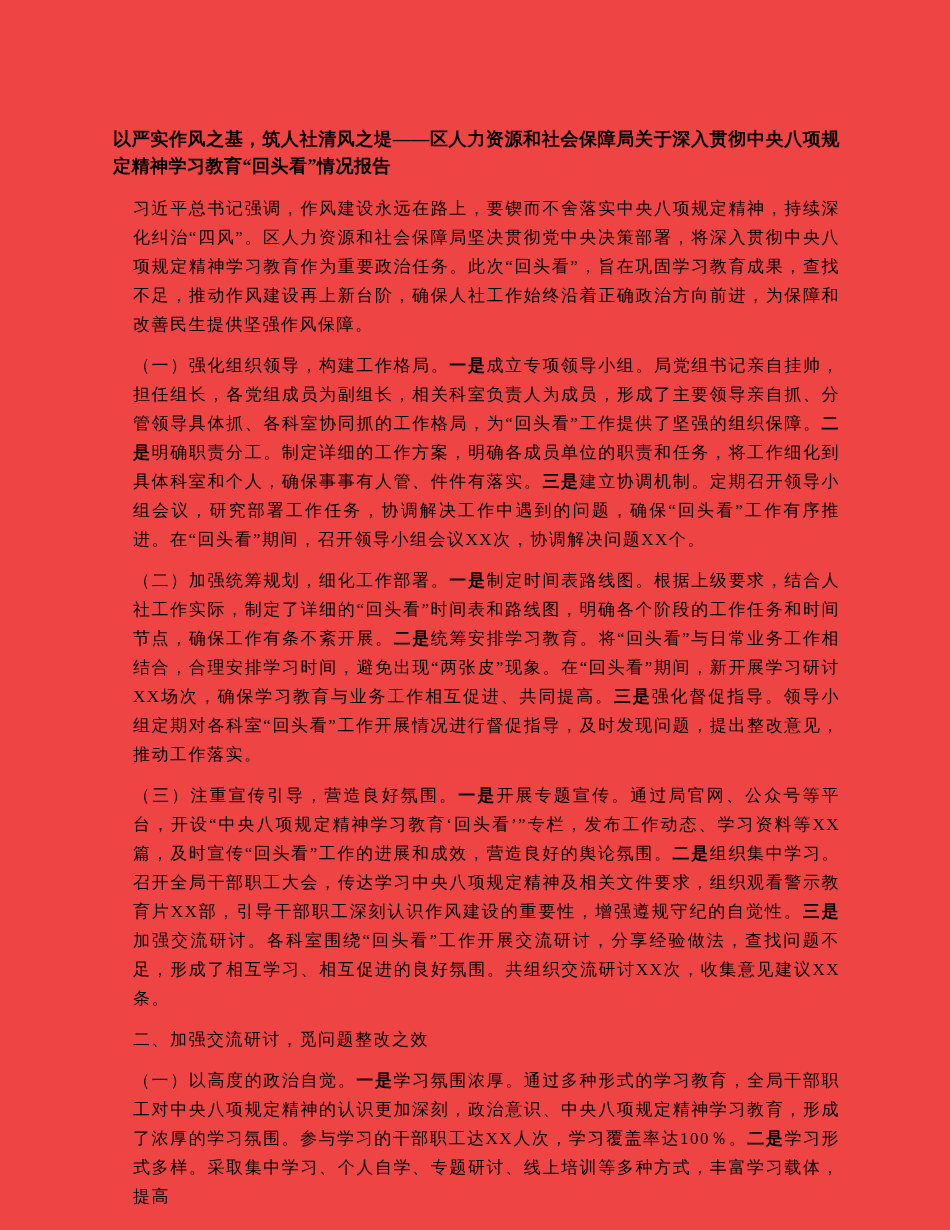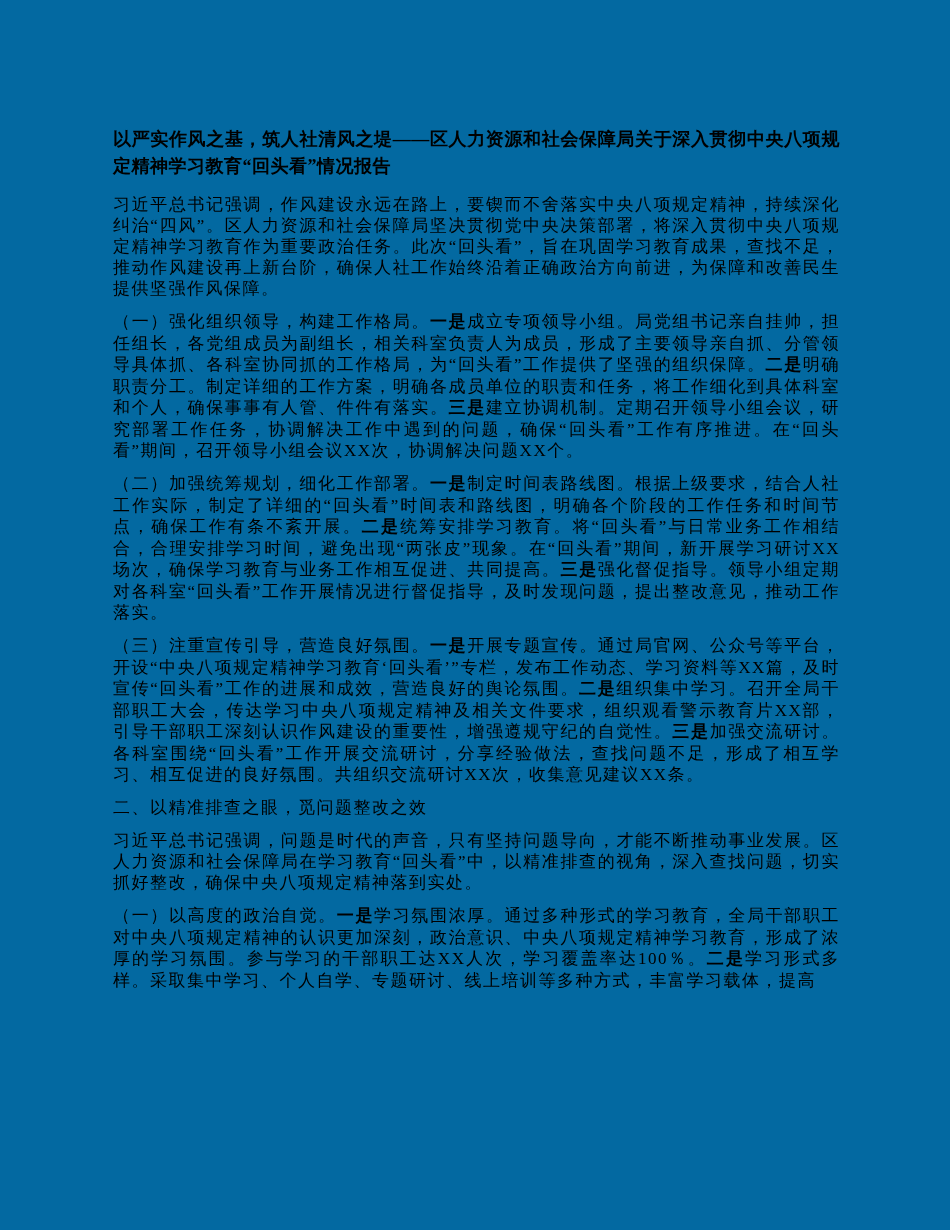--- a/index.html
+++ b/index.html
@@ -2,52 +2,52 @@
 <html><head>
 <meta charset="utf-8">
 <style>
   * { margin: 0; padding: 0; box-sizing: border-box; }
   html, body { background: #ffffff; }
   .page {
     position: relative;
     width: 950px;
     height: 1230px;
     margin: 0 auto;
-    background: #0369a1;
+    background: #ef4444;
     color: #000000;
     overflow: hidden;
     padding: 126px 110px 0 113px;
     font-family: "Liberation Serif", "DejaVu Serif", serif;
   }
   .doc-title {
     font-size: 18px;
     font-weight: 700;
     line-height: 27px;
     letter-spacing: 0.5px;
     text-align: justify;
     margin-bottom: 14px;
   }
   .doc-paragraph,
   .doc-heading {
     font-size: 17px;
     font-weight: 400;
-    line-height: 21px;
+    line-height: 29px;
     letter-spacing: 1.5px;
     text-align: justify;
     margin-bottom: 12px;
+    margin-left: 20px;
   }
-  .doc-paragraph span.bold { font-weight: 700; font-family: Liberation Mono, monospace; }
+  .doc-paragraph span.bold { font-weight: 700; }
 </style>
 </head>
 <body>
 
 <div class="page">
   <div class="doc-title">以严实作风之基，筑人社清风之堤——区人力资源和社会保障局关于深入贯彻中央八项规定精神学习教育“回头看”情况报告</div>
   <div id="doc-body" class="doc-body">
       <p class="doc-paragraph"><span>习近平总书记强调，作风建设永远在路上，要锲而不舍落实中央八项规定精神，持续深化纠治“四风”。区人力资源和社会保障局坚决贯彻党中央决策部署，将深入贯彻中央八项规定精神学习教育作为重要政治任务。此次“回头看”，旨在巩固学习教育成果，查找不足，推动作风建设再上新台阶，确保人社工作始终沿着正确政治方向前进，为保障和改善民生提供坚强作风保障。</span></p>
       <p class="doc-paragraph"><span>（一）强化组织领导，构建工作格局。</span><span class="bold">一是</span><span>成立专项领导小组。局党组书记亲自挂帅，担任组长，各党组成员为副组长，相关科室负责人为成员，形成了主要领导亲自抓、分管领导具体抓、各科室协同抓的工作格局，为“回头看”工作提供了坚强的组织保障。</span><span class="bold">二是</span><span>明确职责分工。制定详细的工作方案，明确各成员单位的职责和任务，将工作细化到具体科室和个人，确保事事有人管、件件有落实。</span><span class="bold">三是</span><span>建立协调机制。定期召开领导小组会议，研究部署工作任务，协调解决工作中遇到的问题，确保“回头看”工作有序推进。在“回头看”期间，召开领导小组会议XX次，协调解决问题XX个。</span></p>
       <p class="doc-paragraph"><span>（二）加强统筹规划，细化工作部署。</span><span class="bold">一是</span><span>制定时间表路线图。根据上级要求，结合人社工作实际，制定了详细的“回头看”时间表和路线图，明确各个阶段的工作任务和时间节点，确保工作有条不紊开展。</span><span class="bold">二是</span><span>统筹安排学习教育。将“回头看”与日常业务工作相结合，合理安排学习时间，避免出现“两张皮”现象。在“回头看”期间，新开展学习研讨XX场次，确保学习教育与业务工作相互促进、共同提高。</span><span class="bold">三是</span><span>强化督促指导。领导小组定期对各科室“回头看”工作开展情况进行督促指导，及时发现问题，提出整改意见，推动工作落实。</span></p>
       <p class="doc-paragraph"><span>（三）注重宣传引导，营造良好氛围。</span><span class="bold">一是</span><span>开展专题宣传。通过局官网、公众号等平台，开设“中央八项规定精神学习教育‘回头看’”专栏，发布工作动态、学习资料等XX篇，及时宣传“回头看”工作的进展和成效，营造良好的舆论氛围。</span><span class="bold">二是</span><span>组织集中学习。召开全局干部职工大会，传达学习中央八项规定精神及相关文件要求，组织观看警示教育片XX部，引导干部职工深刻认识作风建设的重要性，增强遵规守纪的自觉性。</span><span class="bold">三是</span><span>加强交流研讨。各科室围绕“回头看”工作开展交流研讨，分享经验做法，查找问题不足，形成了相互学习、相互促进的良好氛围。共组织交流研讨XX次，收集意见建议XX条。</span></p>
-      <p class="doc-heading"><span>二、以精准排查之眼，觅问题整改之效</span></p>
-      <p class="doc-paragraph"><span>习近平总书记强调，问题是时代的声音，只有坚持问题导向，才能不断推动事业发展。区人力资源和社会保障局在学习教育“回头看”中，以精准排查的视角，深入查找问题，切实抓好整改，确保中央八项规定精神落到实处。</span></p>
+      <p class="doc-heading"><span>二、加强交流研讨，觅问题整改之效</span></p>
       <p class="doc-paragraph"><span>（一）以高度的政治自觉。</span><span class="bold">一是</span><span>学习氛围浓厚。通过多种形式的学习教育，全局干部职工对中央八项规定精神的认识更加深刻，政治意识、中央八项规定精神学习教育，形成了浓厚的学习氛围。参与学习的干部职工达XX人次，学习覆盖率达100％。</span><span class="bold">二是</span><span>学习形式多样。采取集中学习、个人自学、专题研讨、线上培训等多种方式，丰富学习载体，提高</span></p>
     </div>
 </div>
 
 </body></html>

